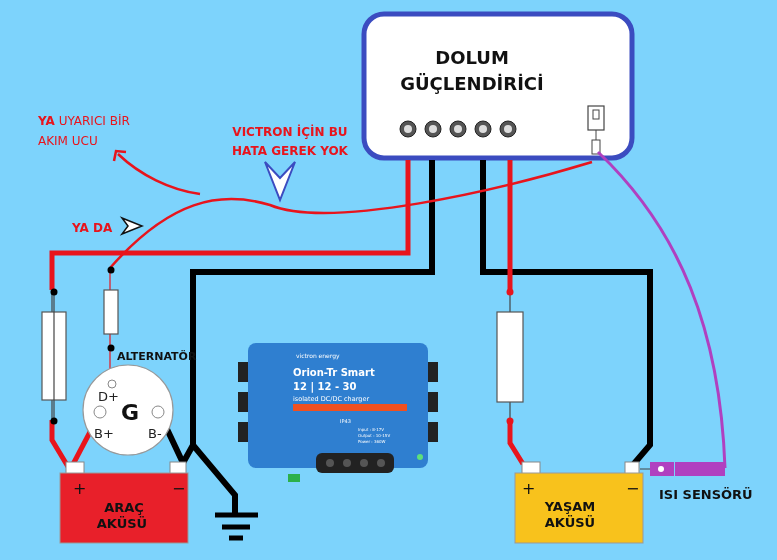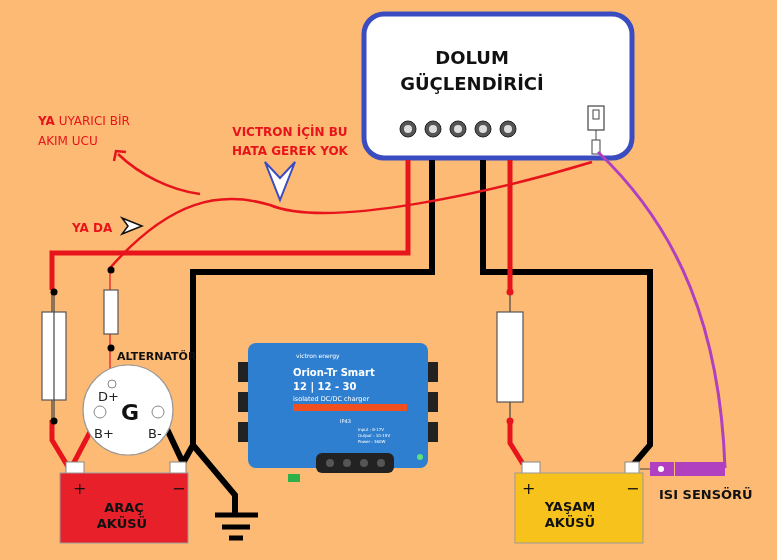--- a/index.html
+++ b/index.html
@@ -1,16 +1,16 @@
 <!DOCTYPE html>
 <html><head>
 <meta charset="utf-8">
 <style>
   html, body { margin:0; padding:0; background:#ffffff; }
-  #stage { position:relative; width:777px; height:560px; overflow:hidden; background:#fdba74; font-family:"DejaVu Sans", sans-serif; }
+  #stage { position:relative; width:777px; height:560px; overflow:hidden; background:#7dd3fc; font-family:"DejaVu Sans", sans-serif; }
   svg#diagram { position:absolute; left:0; top:0; }
   .lbl { font-family:"DejaVu Sans", sans-serif; font-weight:bold; }
 </style>
 </head>
 <body>
 
 <div id="stage">
 <svg id="diagram" width="777" height="560" viewBox="0 0 777 560" xmlns="http://www.w3.org/2000/svg">
 
   <g>

